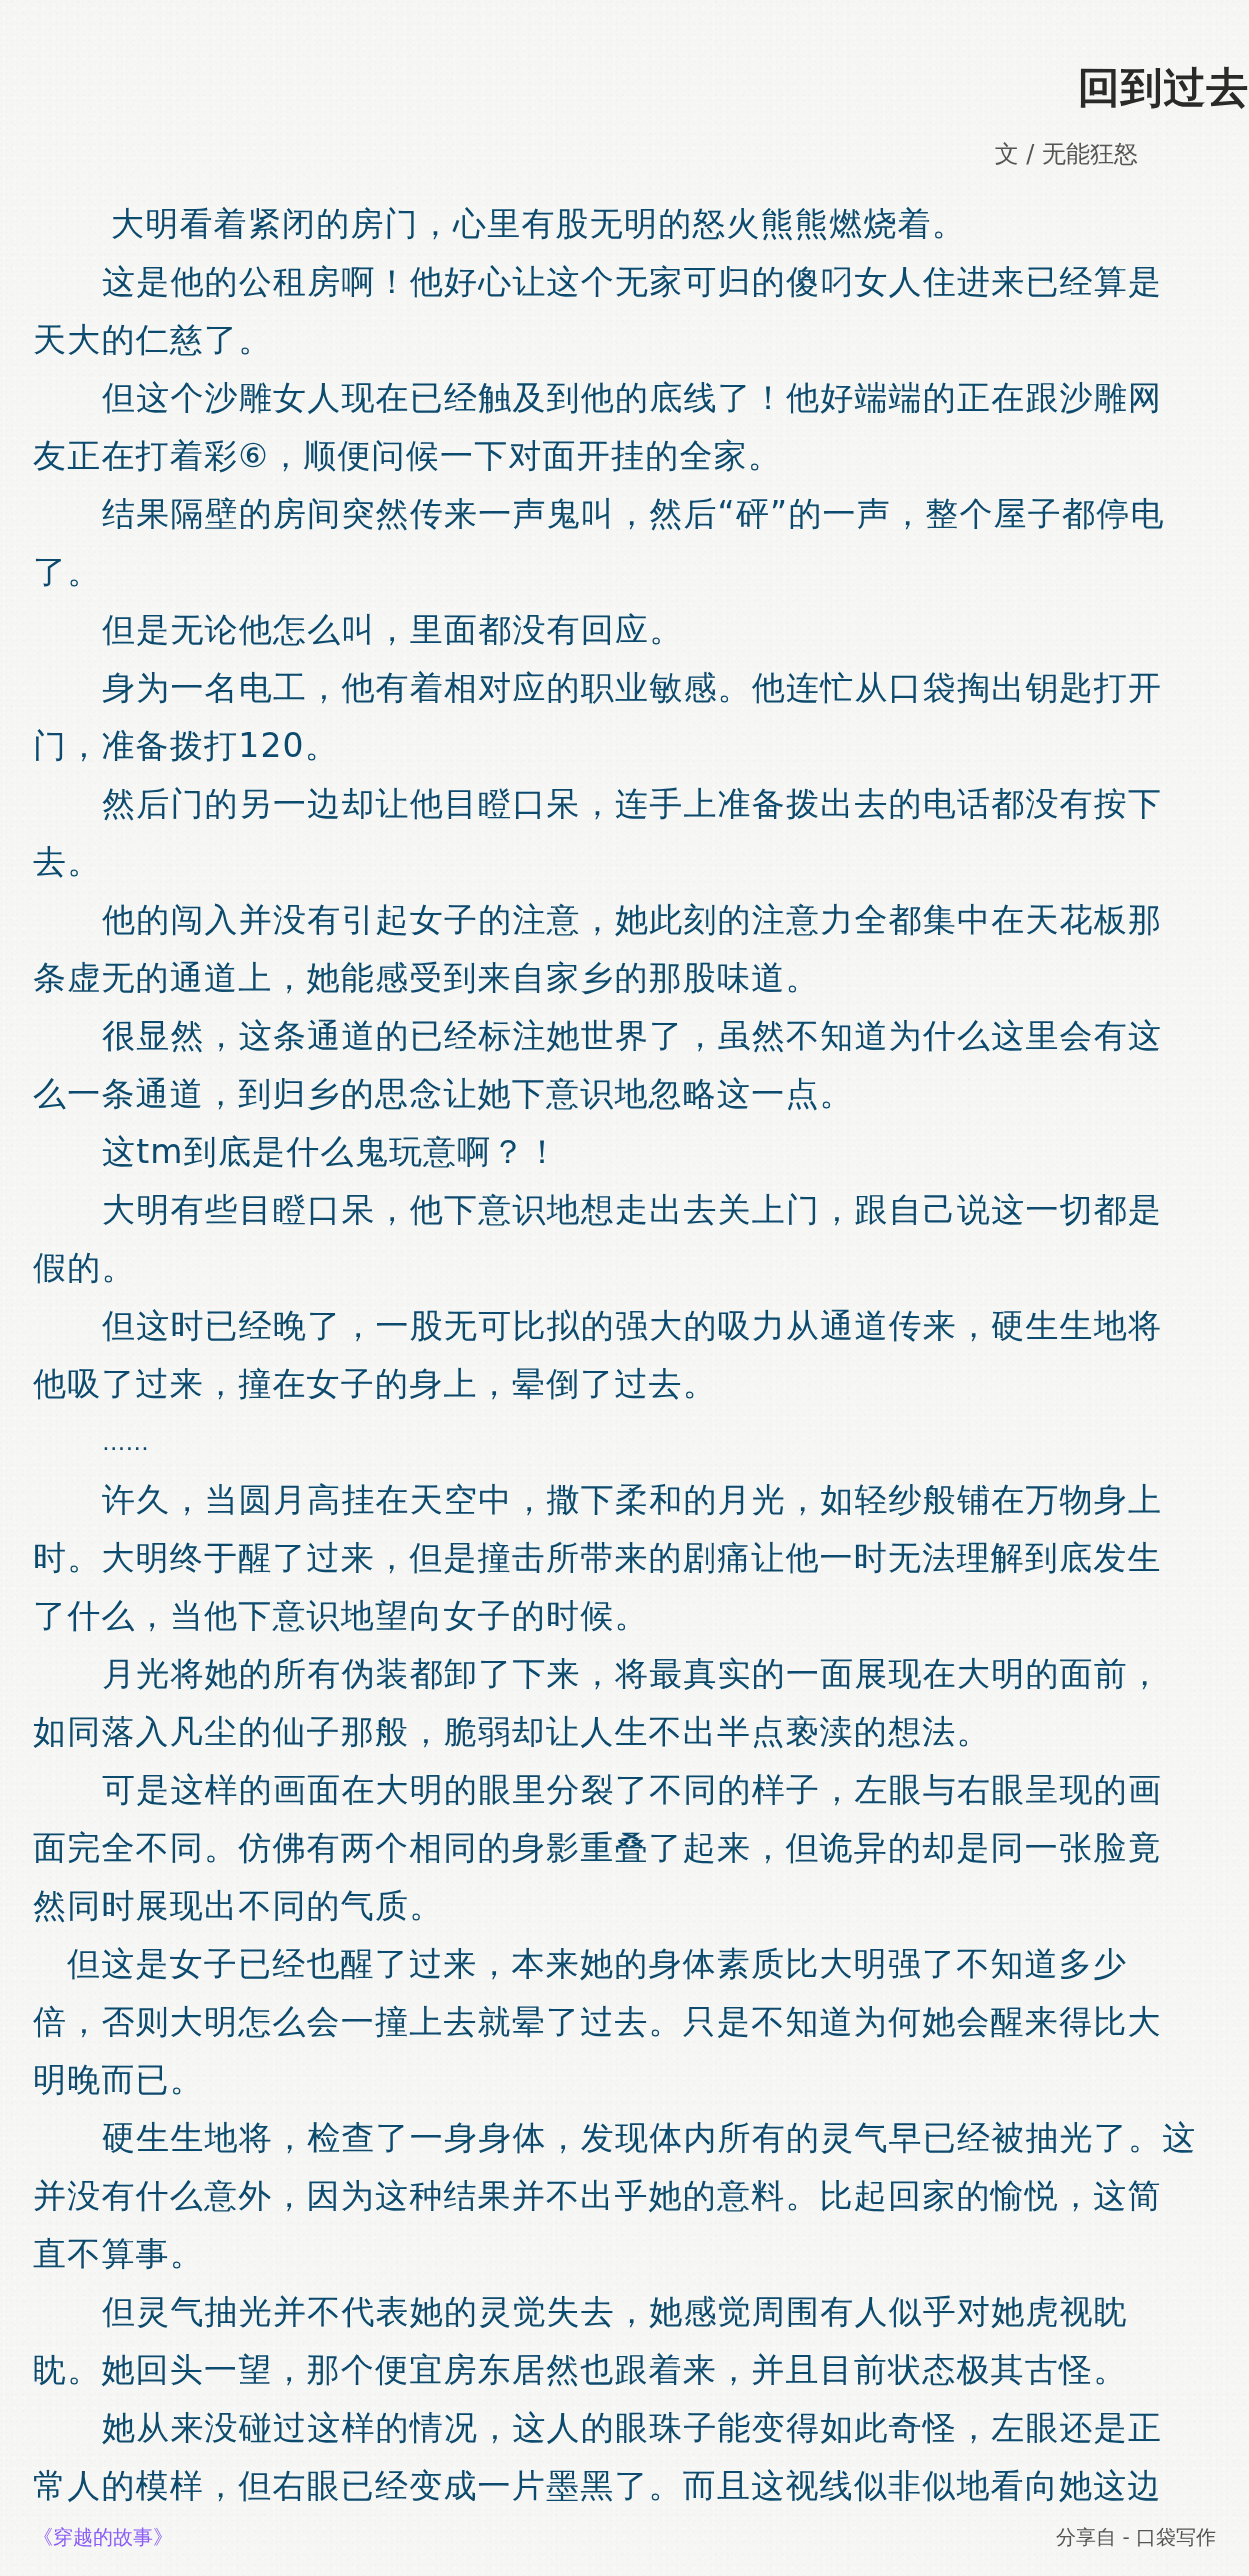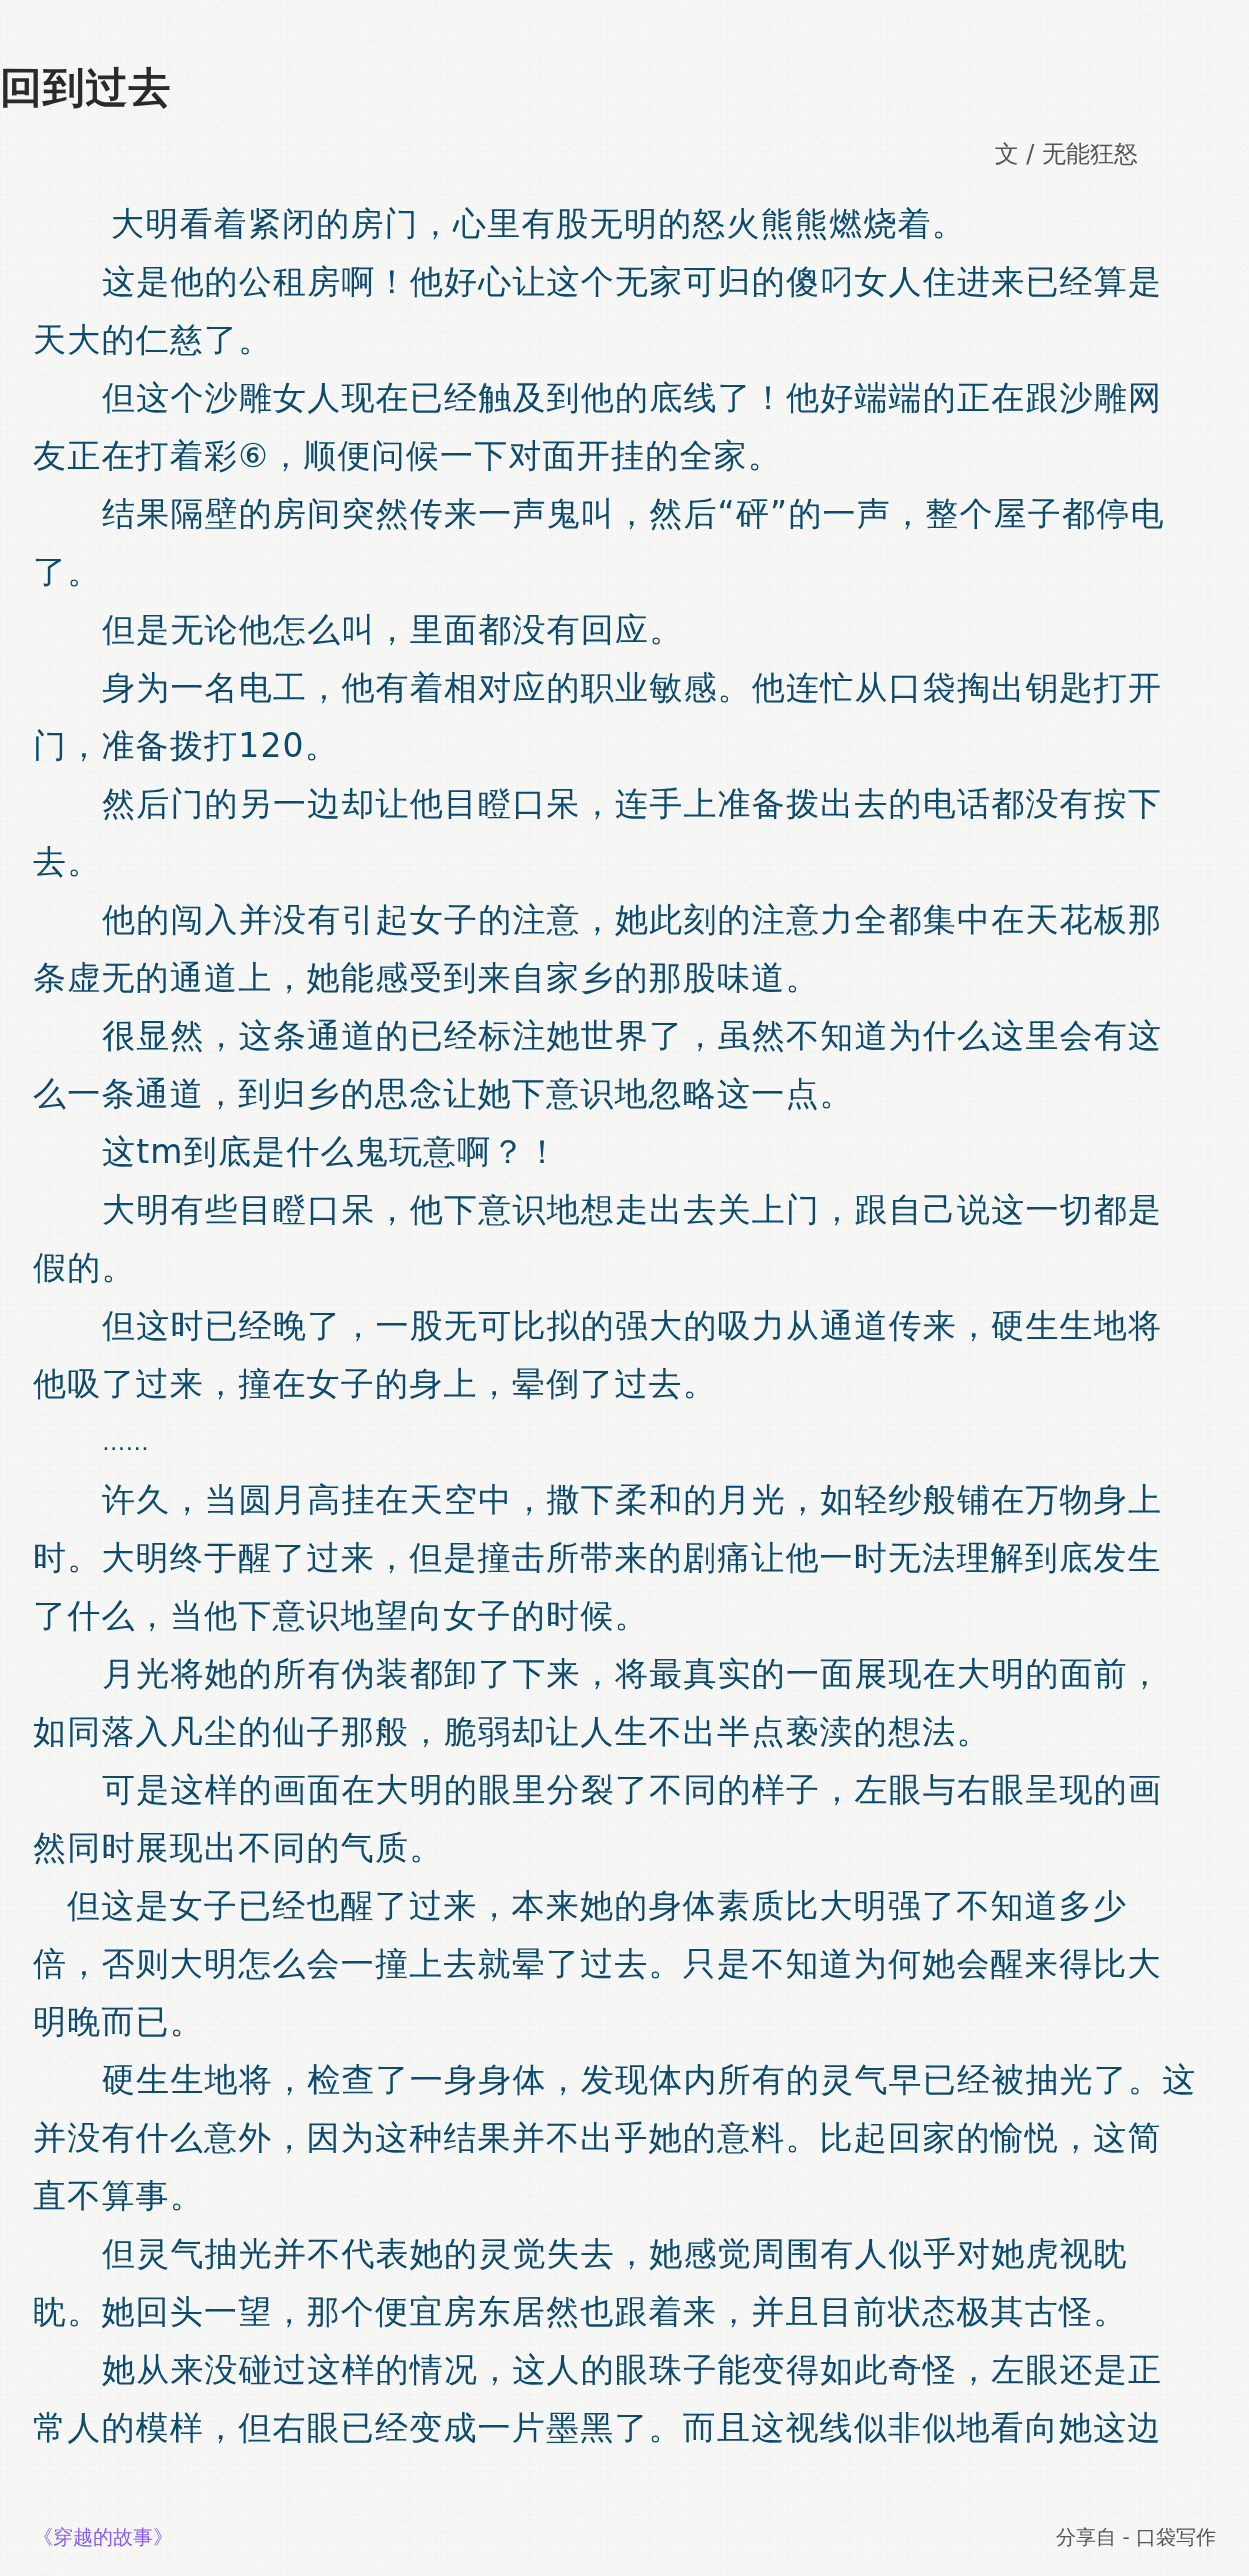--- a/index.html
+++ b/index.html
@@ -26,21 +26,21 @@
       left: 0;
       top: 0;
       width: 1249px;
       height: 2576px;
     }
     .title {
       position: absolute;
       top: 62px;
       left: 0;
       width: 1249px;
-      text-align: left;
+      text-align: right;
       font-size: 42px;
       font-weight: bold;
       line-height: 52px;
       color: #2a2a2a;
       margin: 0;
       letter-spacing: 0.8px;
     }
     .byline {
       position: absolute;
       top: 139px;
@@ -156,20 +156,21 @@
         <span class="line first">许久，当圆月高挂在天空中，撒下柔和的月光，如轻纱般铺在万物身上</span>
         <span class="line">时。大明终于醒了过来，但是撞击所带来的剧痛让他一时无法理解到底发生</span>
         <span class="line">了什么，当他下意识地望向女子的时候。</span>
       </p>
       <p class="para normal">
         <span class="line first">月光将她的所有伪装都卸了下来，将最真实的一面展现在大明的面前，</span>
         <span class="line">如同落入凡尘的仙子那般，脆弱却让人生不出半点亵渎的想法。</span>
       </p>
       <p class="para normal">
         <span class="line first">可是这样的画面在大明的眼里分裂了不同的样子，左眼与右眼呈现的画</span>
+        <span class="line">面完全不同。仿佛有两个相同的身影重叠了起来，但诡异的却是同一张脸竟</span>
         <span class="line">然同时展现出不同的气质。</span>
       </p>
       <p class="para indent-small">
         <span class="line first">但这是女子已经也醒了过来，本来她的身体素质比大明强了不知道多少</span>
         <span class="line">倍，否则大明怎么会一撞上去就晕了过去。只是不知道为何她会醒来得比大</span>
         <span class="line">明晚而已。</span>
       </p>
       <p class="para normal">
         <span class="line first">硬生生地将，检查了一身身体，发现体内所有的灵气早已经被抽光了。这</span>
         <span class="line">并没有什么意外，因为这种结果并不出乎她的意料。比起回家的愉悦，这简</span>

